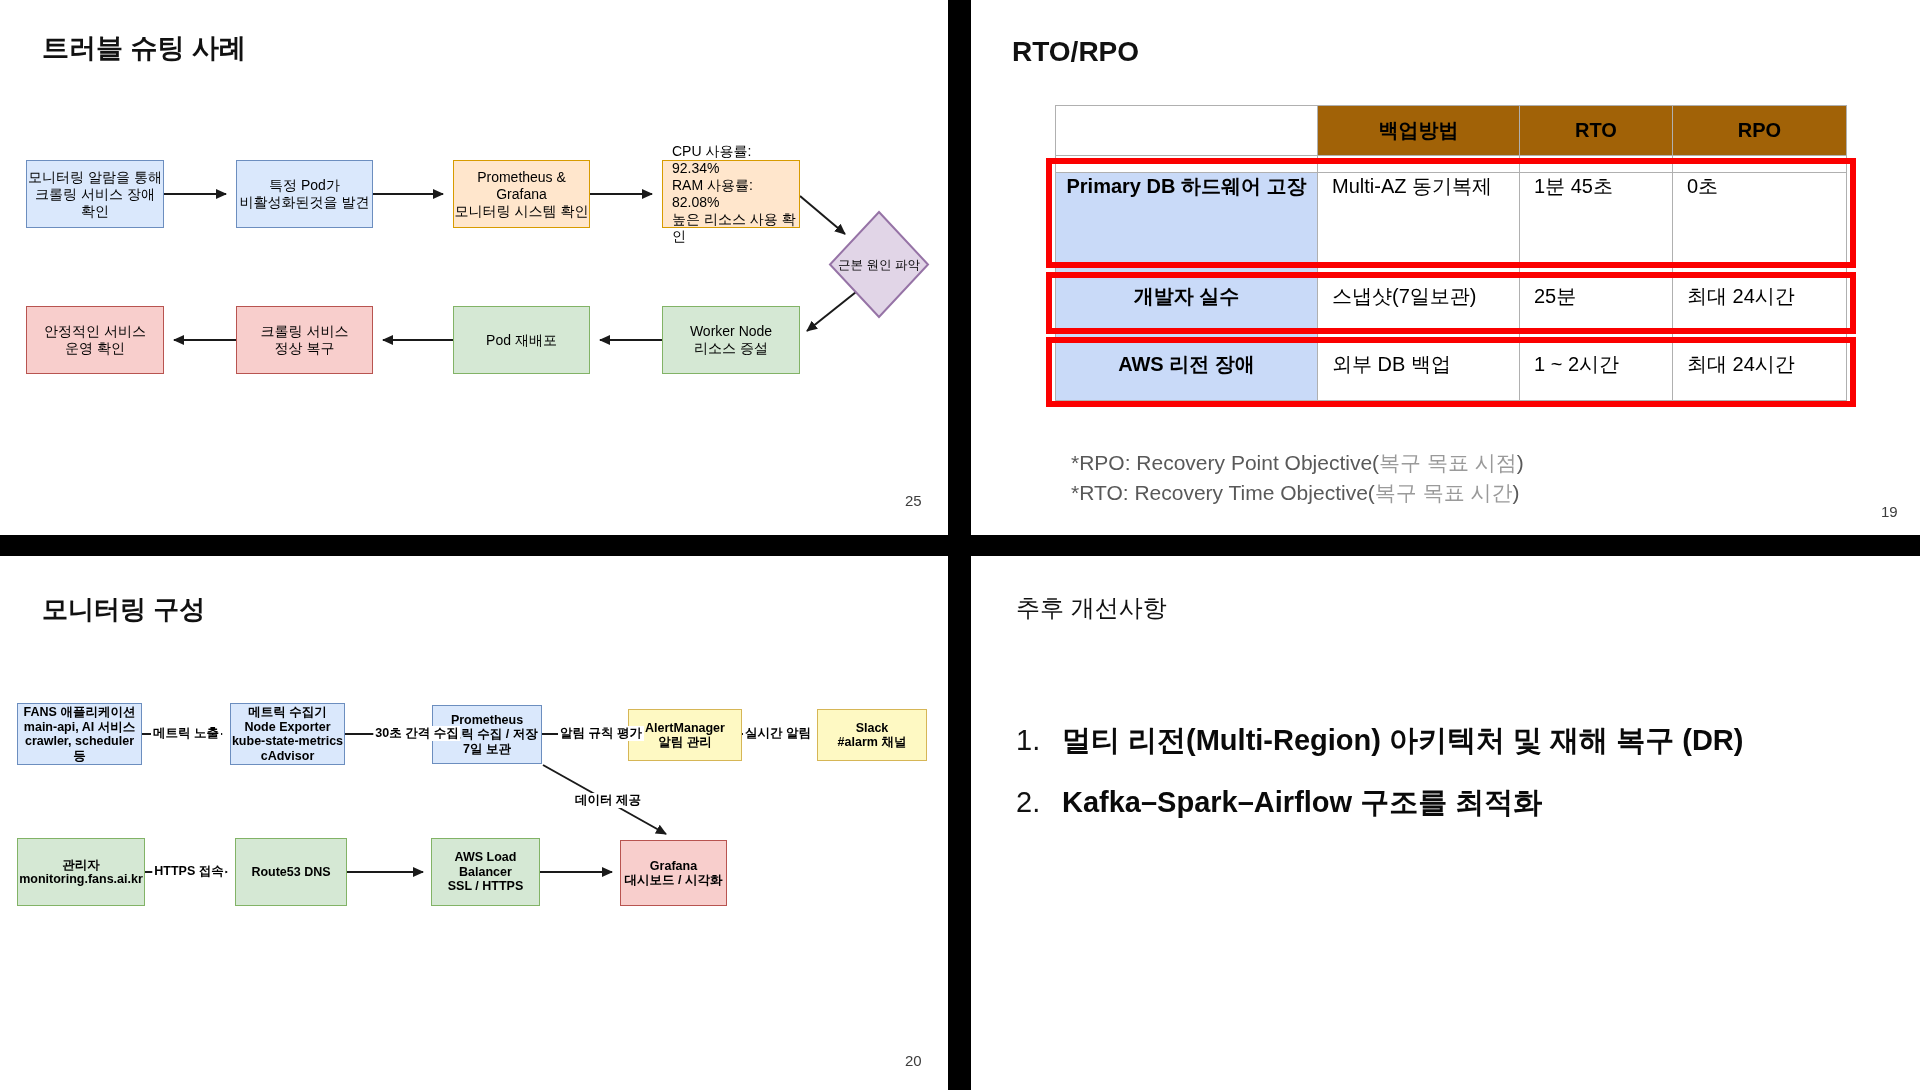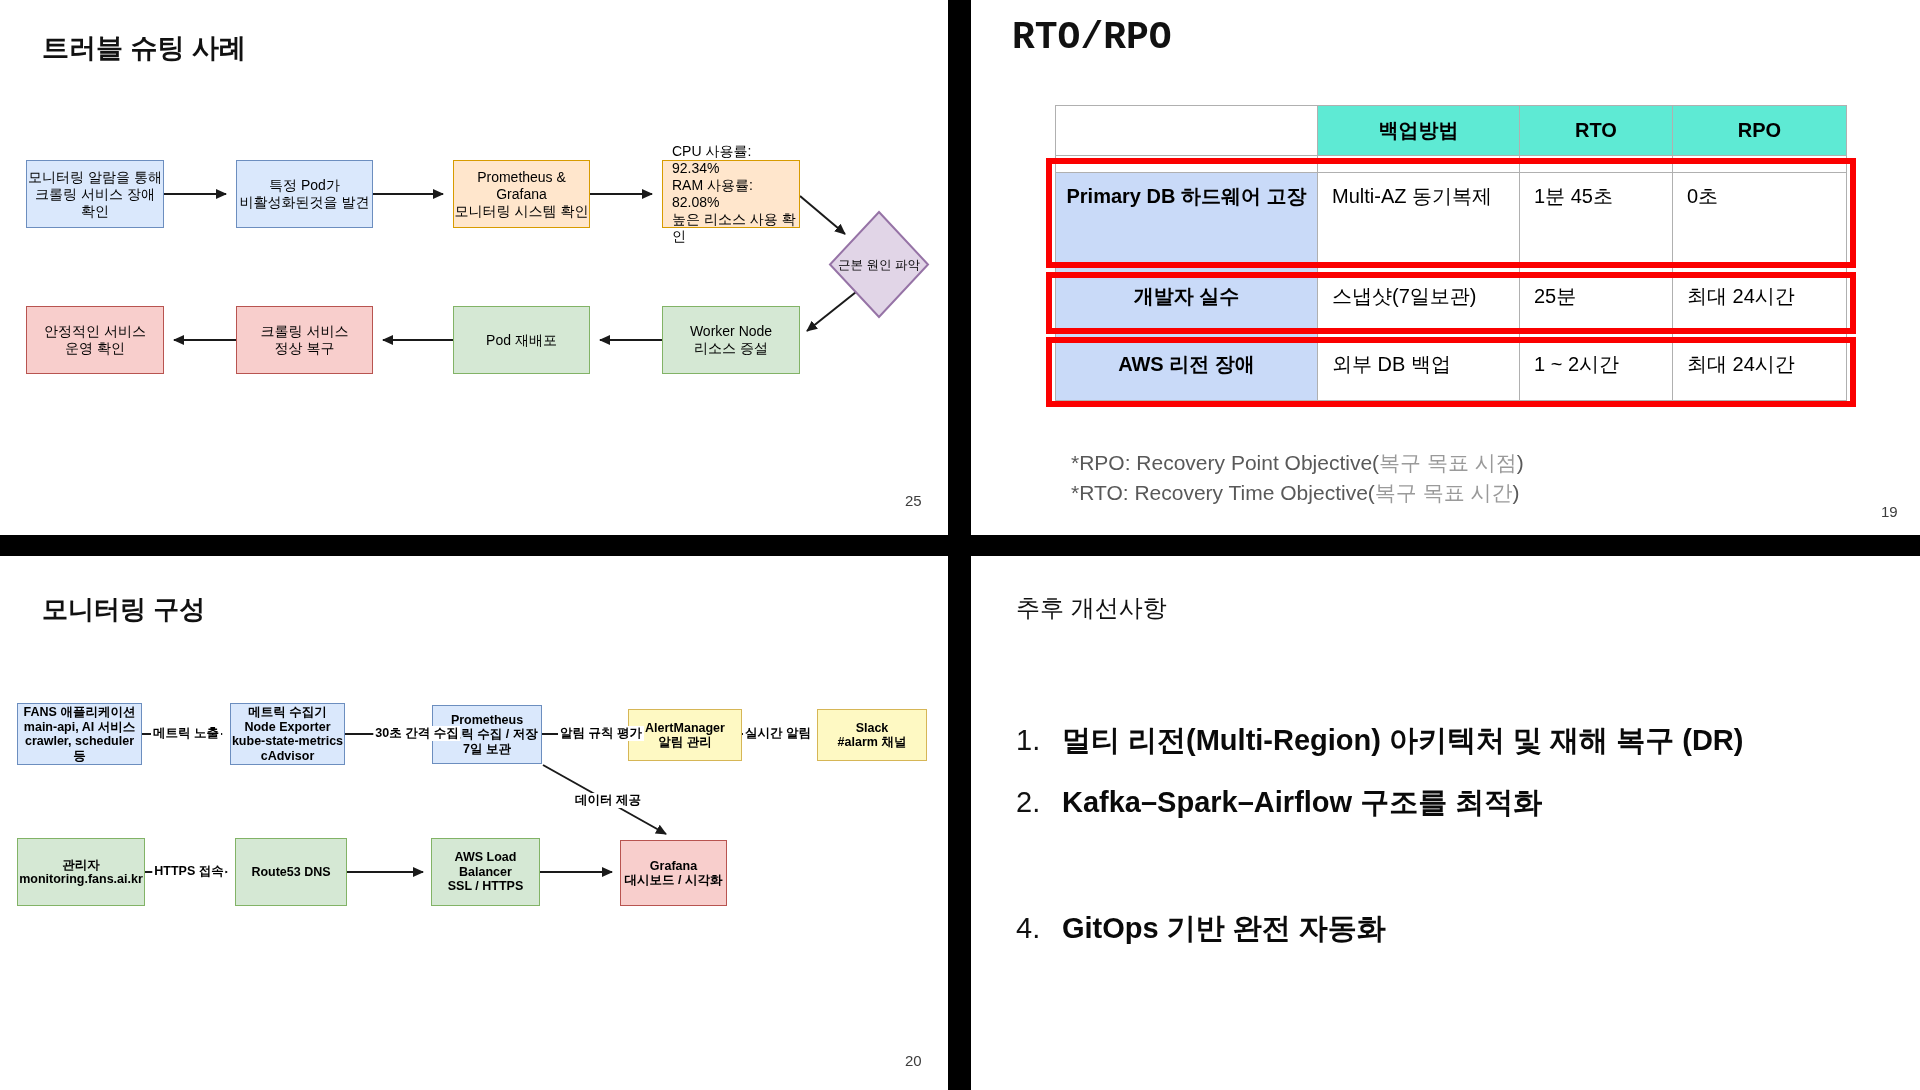--- a/index.html
+++ b/index.html
@@ -29,25 +29,25 @@
   .left-align{justify-content:flex-start;text-align:left;padding-left:9px;}
   .arrow-svg{position:absolute;left:0;top:0;pointer-events:none;}
   .edge-label{position:absolute;transform:translateX(-50%);background:#fff;
               font-size:12.5px;font-weight:bold;white-space:nowrap;padding:0 2px;line-height:15px;}
   .diamond-label{position:absolute;font-size:12.5px;text-align:center;}
 
   
   .rto-table{position:absolute;border-collapse:collapse;table-layout:fixed;}
   .rto-table td,.rto-table th{border:1px solid #b0b0b0;font-size:20px;box-sizing:border-box;
                               overflow:hidden;padding:0;}
-  .rto-table th{background:#5eead4;font-weight:bold;text-align:center;vertical-align:middle;}
+  .rto-table th{background:#a16207;font-weight:bold;text-align:center;vertical-align:middle;}
   .rto-table th.blank{background:#fff;}
   .rto-table td.rowhead{background:#c9daf8;font-weight:bold;text-align:center;}
   .rto-table td.val{padding-left:14px;text-align:left;background:#fff;}
-  .rto-table tr.r1 td{vertical-align:top;padding-top:10px;}
+  .rto-table tr.r1 td{vertical-align:top;}
   .rto-table tr.r2 td,.rto-table tr.r3 td{vertical-align:middle;}
   .redbox{position:absolute;border:6px solid #fb0000;box-sizing:border-box;background:transparent;}
   .footnote{position:absolute;font-size:21px;line-height:30px;color:#595959;white-space:nowrap;}
   .footnote .kr{color:#9a9a9a;}
 
   
   .imp-item{position:absolute;left:45px;white-space:nowrap;font-size:29px;line-height:34px;}
   .imp-item .num{display:inline-block;width:46px;font-weight:normal;color:#111;}
   .imp-item .txt{font-weight:bold;color:#0a0a0a;}
 </style>
@@ -93,21 +93,21 @@
   <div class="fc-box pink fs14" style="left:236px;top:306px;width:137px;height:68px;">크롤링 서비스
 정상 복구</div>
   <div class="fc-box green fs14" style="left:453px;top:306px;width:137px;height:68px;">Pod 재배포</div>
   <div class="fc-box green fs14" style="left:662px;top:306px;width:138px;height:68px;">Worker Node
 리소스 증설</div>
 
   <div class="page-num" style="left:905px;top:492px;">25</div>
 </div>
 
 <div class="quad" id="q-tr">
-  <div class="slide-title" style="left:41px;top:16px;font-family:Liberation Mono, monospace;font-size:38px;">RTO/RPO</div>
+  <div class="slide-title" style="left:41px;top:36px;font-family:Liberation Sans, sans-serif;font-size:28px;">RTO/RPO</div>
 
   <table class="rto-table" style="left:84px;top:105px;width:791px;">
     <colgroup>
         <col style="width:262px">
         <col style="width:202px">
         <col style="width:153px">
         <col style="width:174px">
       </colgroup>
     <tbody>
         <tr style="height:50px;">
@@ -215,21 +215,18 @@
 
 <div class="quad" id="q-br">
   <div class="slide-title" style="left:45px;top:36px;font-size:24px;font-weight:normal;color:#111;">추후 개선사항</div>
 
   <div class="imp-item" style="top:167px;">
     <span class="num">1.</span><span class="txt">멀티 리전(Multi-Region) 아키텍처 및 재해 복구 (DR)</span>
   </div>
   <div class="imp-item" style="top:229px;">
     <span class="num">2.</span><span class="txt">Kafka–Spark–Airflow 구조를 최적화</span>
   </div>
-  <div class="imp-item" style="top:355px;">
-    <span class="num">4.</span><span class="txt">GitOps 기반 완전 자동화</span>
-  </div>
 
   <div class="page-num" style="left:908px;top:496px;">27</div>
 </div>
 
 <div class="vdiv"></div>
 <div class="hdiv"></div>
 
 </body></html>

